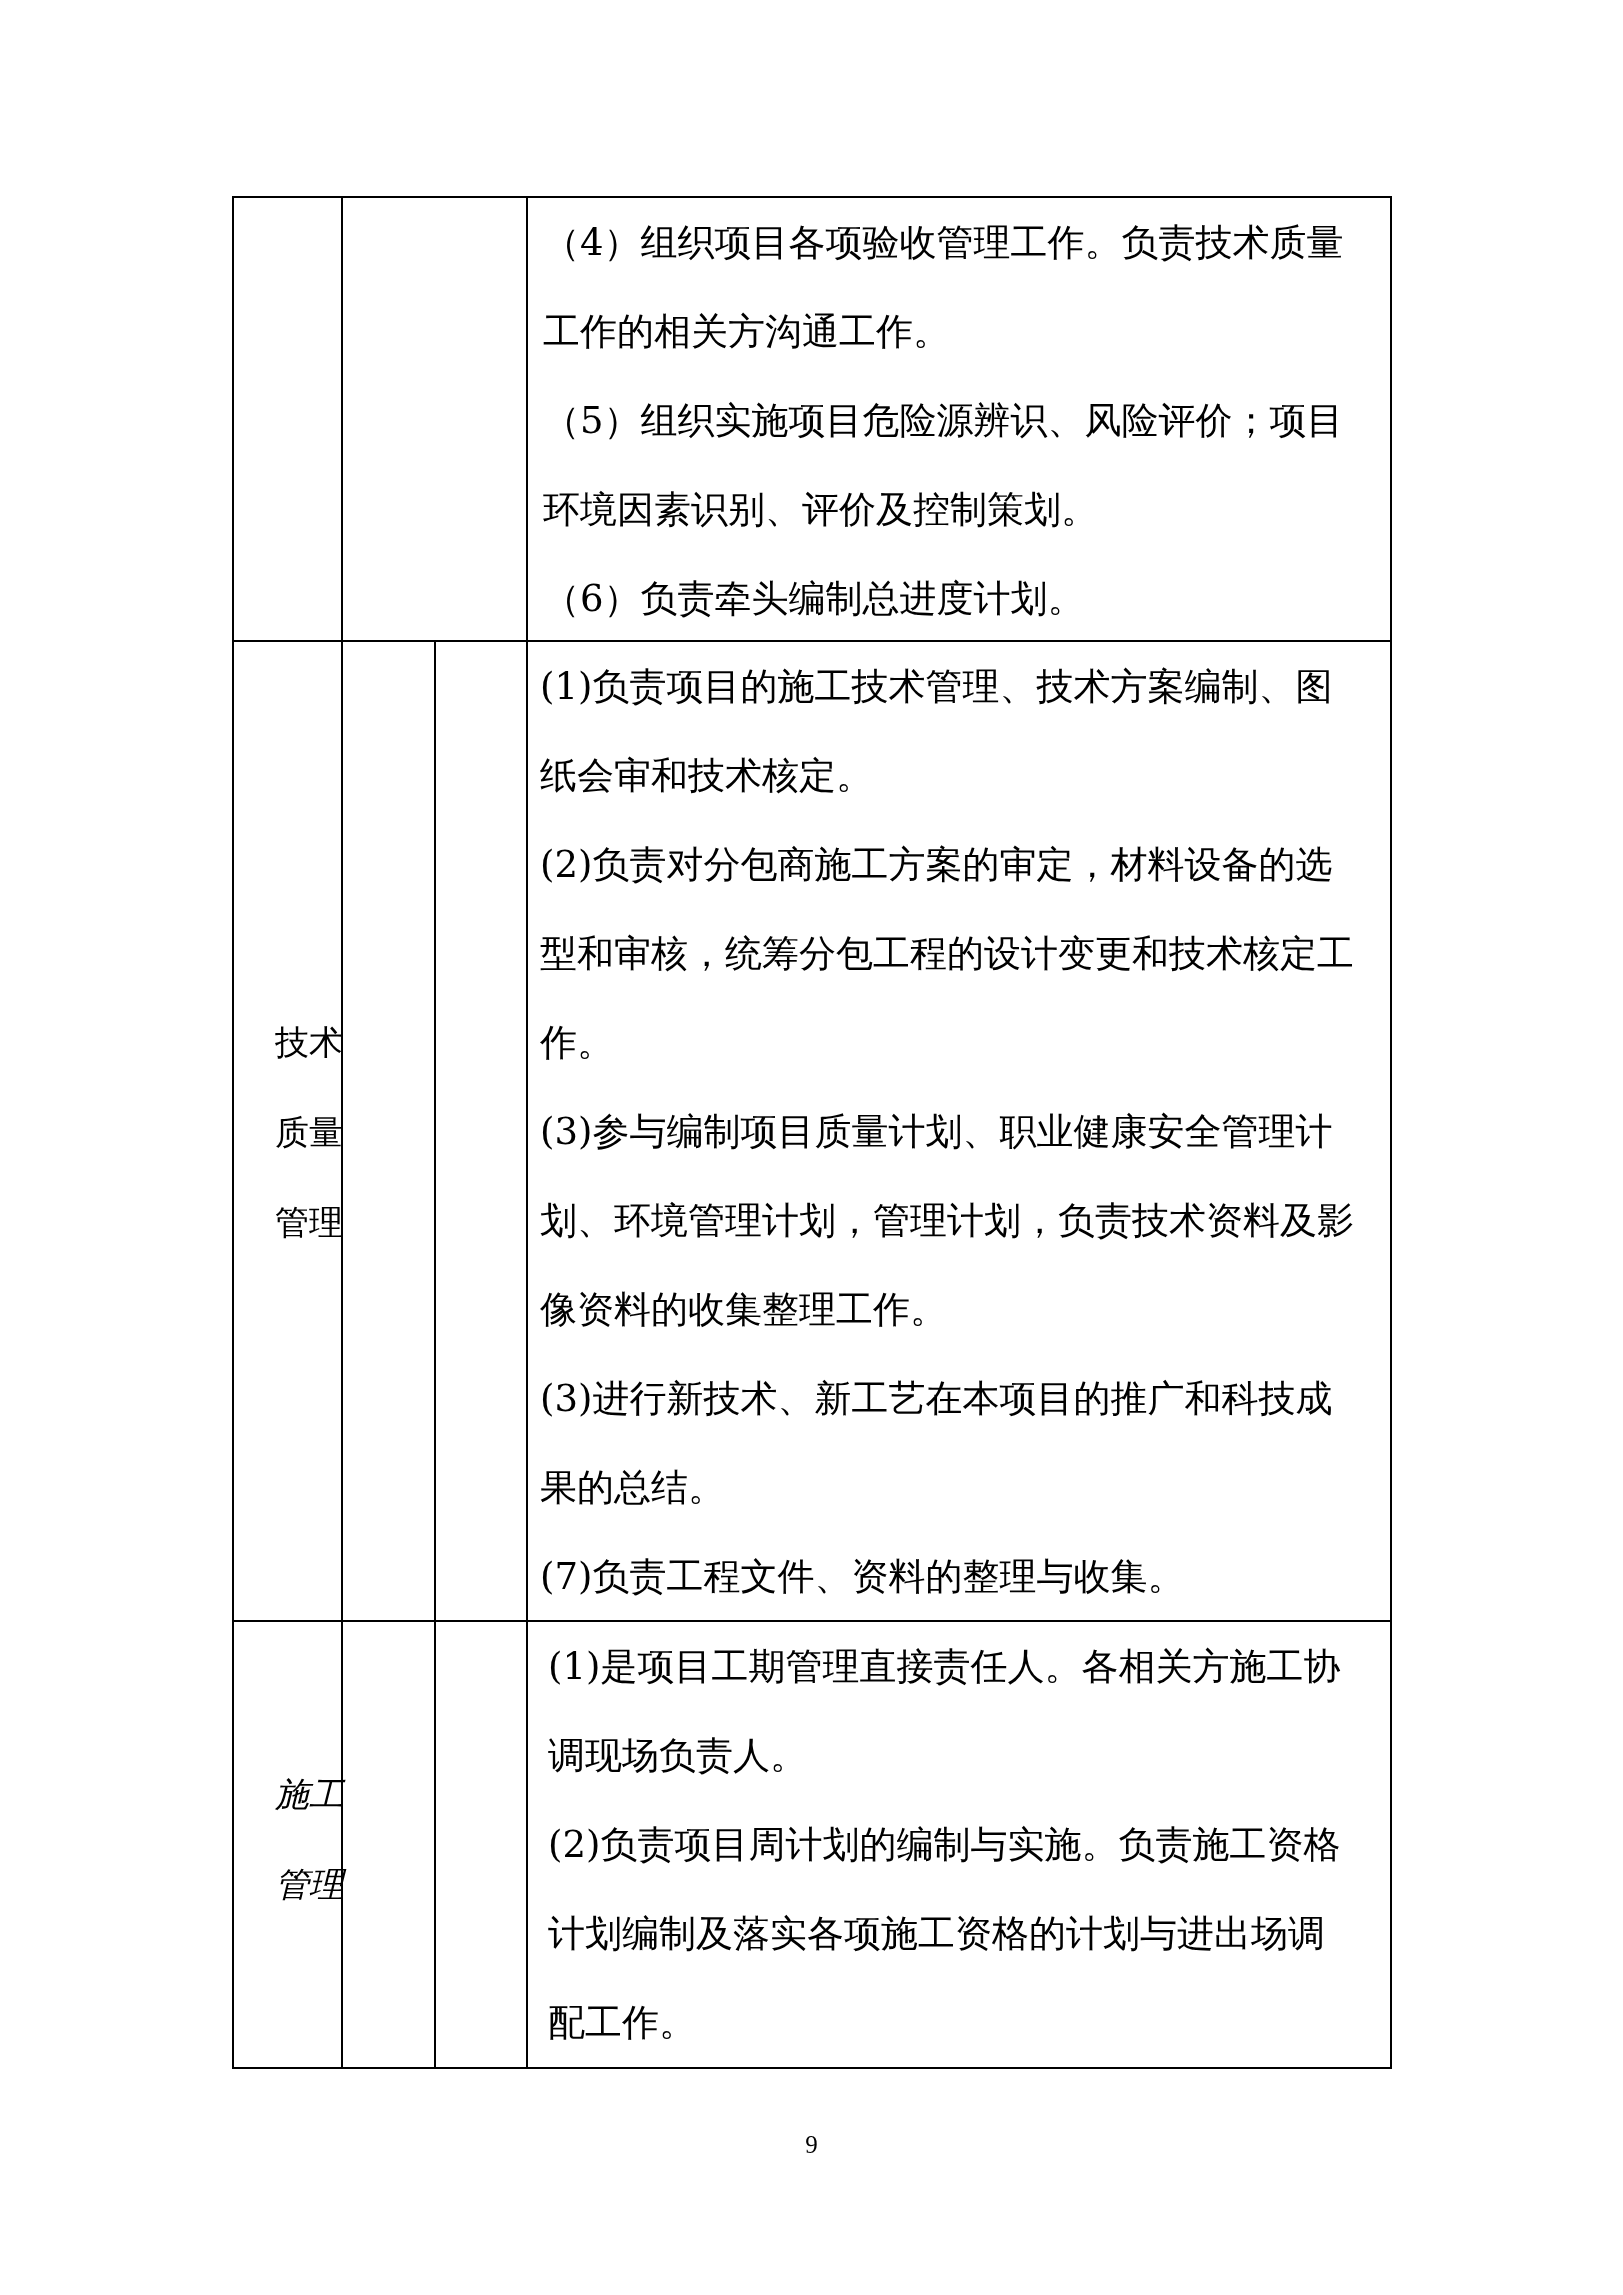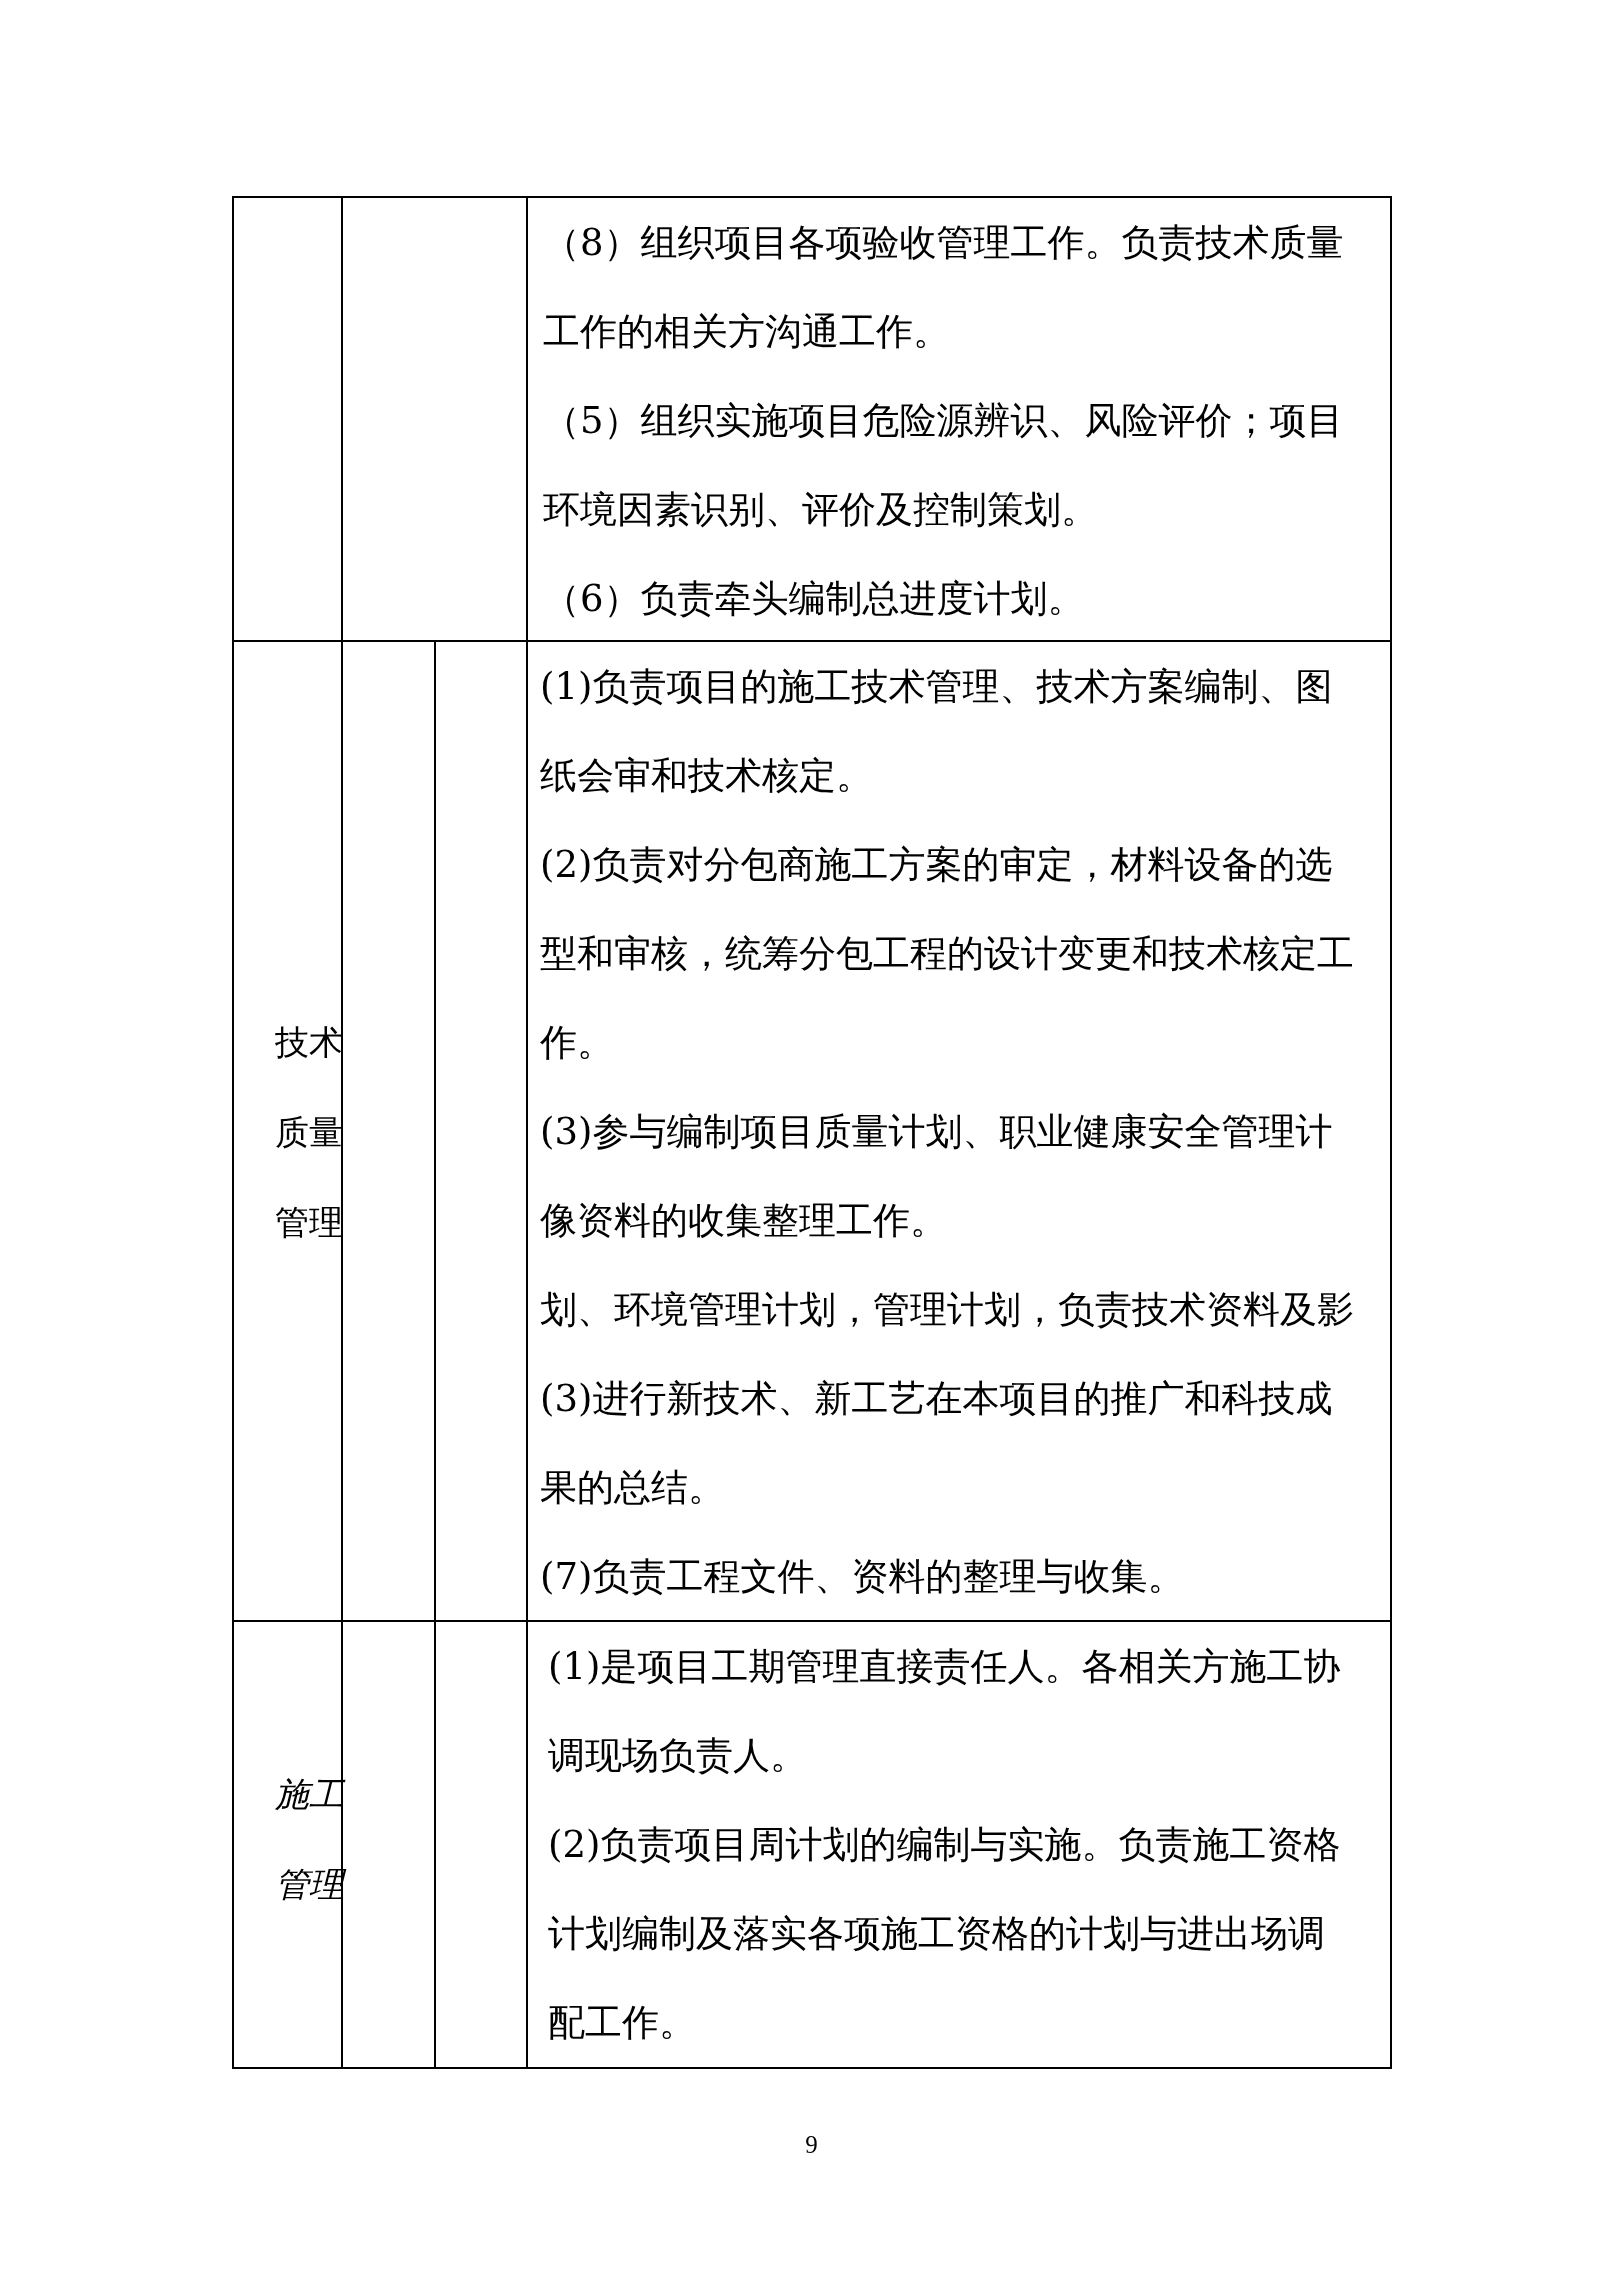--- a/index.html
+++ b/index.html
@@ -22,21 +22,21 @@
 </head>
 <body>
 
 <div class="page">
   <div class="tbl">
 
     <div class="row" style="top:0; height:446px;">
       <div class="vline" style="left:107px;"></div>
       <div class="vline" style="left:292px;"></div>
       <div class="content" style="left:309px; top:0;">
-        <div>（8）组织项目各项验收管理工作。负责技术质量</div>
+        <div>（4）组织项目各项验收管理工作。负责技术质量</div>
         <div>工作的相关方沟通工作。</div>
         <div>（5）组织实施项目危险源辨识、风险评价；项目</div>
         <div>环境因素识别、评价及控制策划。</div>
         <div>（6）负责牵头编制总进度计划。</div>
       </div>
     </div>
 
     <div class="row" style="top:444px; height:983px;">
       <div class="vline" style="left:107px;"></div>
       <div class="vline" style="left:200px;"></div>
@@ -46,22 +46,22 @@
         <div>质量</div>
         <div>管理</div>
       </div>
       <div class="content" style="left:306px; top:0;">
         <div>(1)负责项目的施工技术管理、技术方案编制、图</div>
         <div>纸会审和技术核定。</div>
         <div>(2)负责对分包商施工方案的审定，材料设备的选</div>
         <div>型和审核，统筹分包工程的设计变更和技术核定工</div>
         <div>作。</div>
         <div>(3)参与编制项目质量计划、职业健康安全管理计</div>
+        <div>划、环境管理计划，管理计划，负责技术资料及影</div>
         <div>像资料的收集整理工作。</div>
-        <div>划、环境管理计划，管理计划，负责技术资料及影</div>
         <div>(3)进行新技术、新工艺在本项目的推广和科技成</div>
         <div>果的总结。</div>
         <div>(7)负责工程文件、资料的整理与收集。</div>
       </div>
     </div>
 
     <div class="row last" style="top:1424px; height:449px;">
       <div class="vline" style="left:107px;"></div>
       <div class="vline" style="left:200px;"></div>
       <div class="vline" style="left:292px;"></div>

